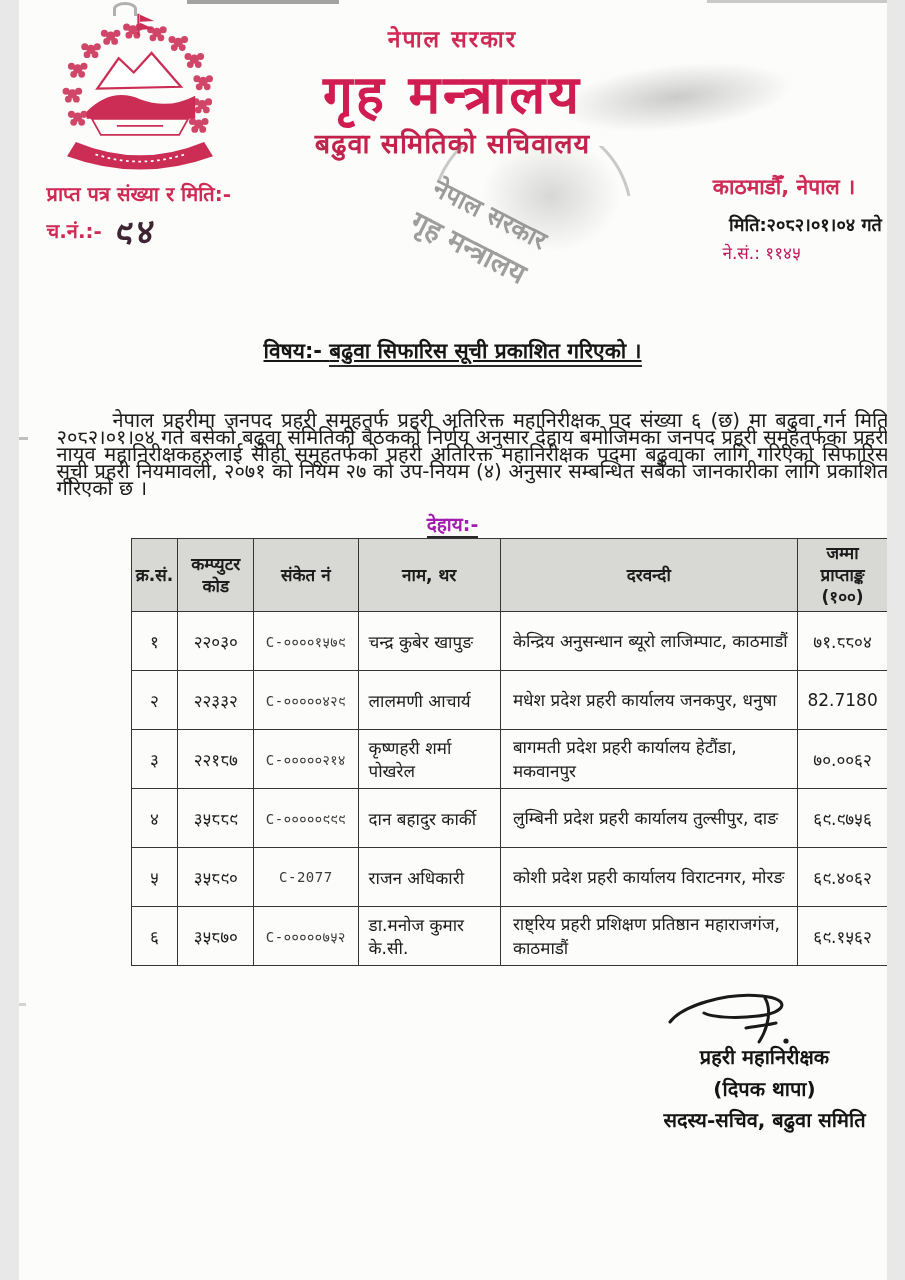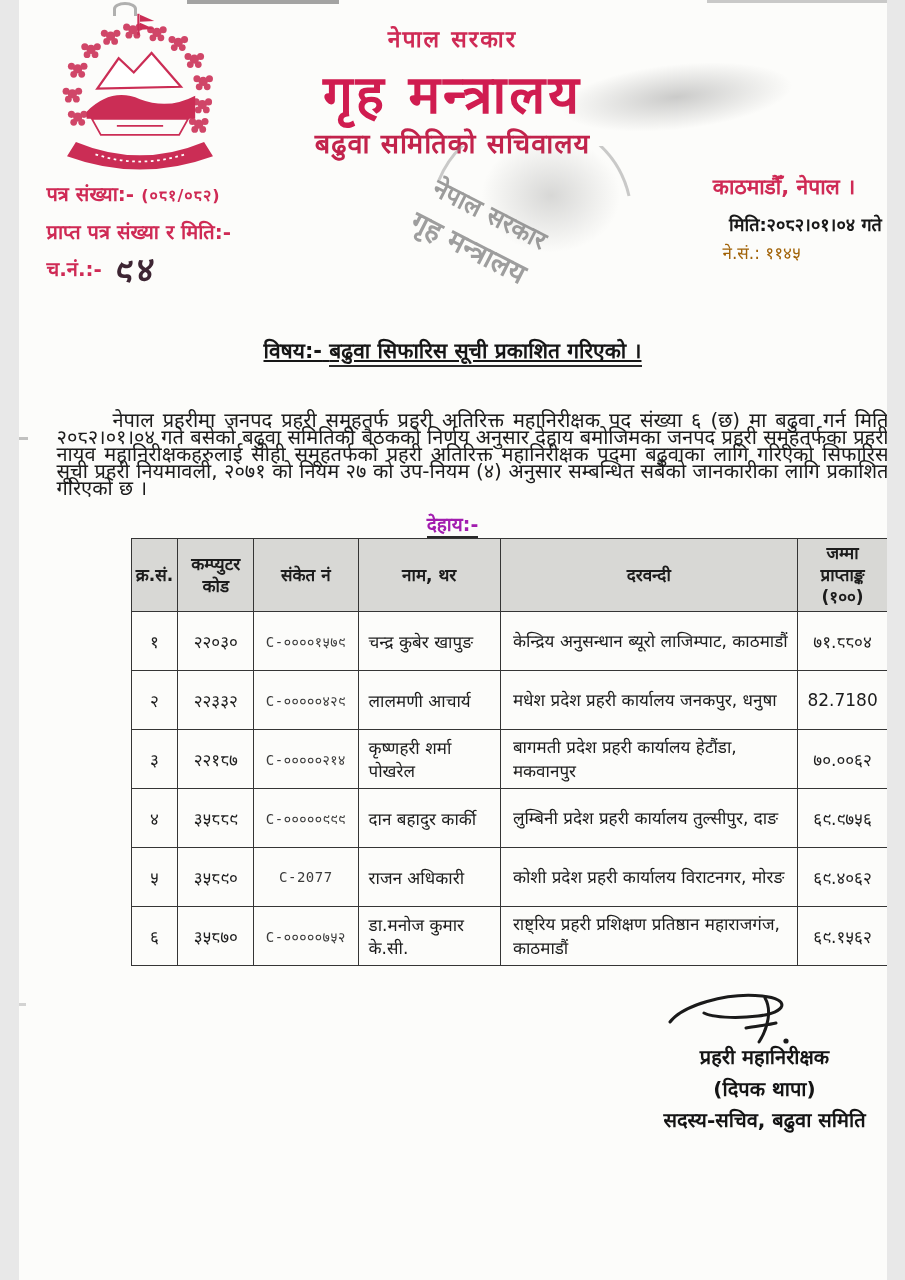--- a/index.html
+++ b/index.html
@@ -35,21 +35,21 @@
 
   
   .meta-left { position:absolute; left:28px; top:176px; color:#cf2a55; font-weight:bold;
     font-size:20px; line-height:37px; }
   .meta-left .val { font-size:16px; letter-spacing:1px; }
   .chalani-val { display:inline-block; color:#3d2533; font-size:34px; font-weight:bold;
     transform:rotate(-4deg) skewX(-8deg); letter-spacing:4px; vertical-align:middle; margin-left:6px; }
   .meta-right { position:absolute; left:648px; top:170px; width:235px; }
   .meta-right .addr { text-align:center; color:#cf2a55; font-weight:bold; font-size:21px; line-height:35px; }
   .meta-right .date { text-align:center; padding-left:56px; color:#181818; font-weight:bold; font-size:18px; margin-top:7px; }
-  .meta-right .nesan { text-align:left; padding-left:56px; color:#a16207; font-size:17px; margin-top:5px; }
+  .meta-right .nesan { text-align:left; padding-left:56px; color:#be185d; font-size:17px; margin-top:5px; }
 
   
   .subject { position:absolute; left:0; right:0; top:336px; text-align:center;
     font-size:21px; font-weight:bold; color:#161616;text-decoration:underline; }
   .subject .subj-text { border-bottom:2px solid #2a2a2a; padding-bottom:2px; }
   .body-para { position:absolute; left:38px; top:383px; width:832px;
     font-size:20px; line-height:17px; text-align:justify; text-indent:56px; color:#1b1b1b;margin-top:29px; }
 
   .dehaya { position:absolute; left:0; right:0; top:511px; text-align:center;
     font-size:19px; font-weight:bold; color:#a21caf; }
@@ -135,24 +135,20 @@
   <div class="artifact smudge2"></div>
   <div class="stamp-wrap">
     <svg width="260" height="155" viewBox="0 0 260 155">
       <path d="M48,34 A100,100 0 0 1 238,50" fill="none" stroke="#8d8d8d" stroke-width="3" opacity=".55"></path>
       <text x="40" y="48" font-size="25" font-weight="bold" fill="#878787" transform="rotate(27 40 48)">नेपाल सरकार</text>
       <text x="18" y="82" font-size="28" font-weight="bold" fill="#8a8a8a" transform="rotate(27 18 82)">गृह मन्त्रालय</text>
     </svg>
   </div>
 
   <div class="meta-left">
-    <div>
-      <span>पत्र संख्या:-</span>
-      <span class="val">(०८१/०८२)</span>
-    </div>
     <div>प्राप्त पत्र संख्या र मिति:-</div>
     <div>
       <span>च.नं.:-</span>
       <span class="chalani-val">९४</span>
     </div>
   </div>
 
   <div class="meta-right">
     <div class="addr">काठमाडौँ, नेपाल ।</div>
     <div class="date">मिति:२०८२।०१।०४ गते ।</div>

